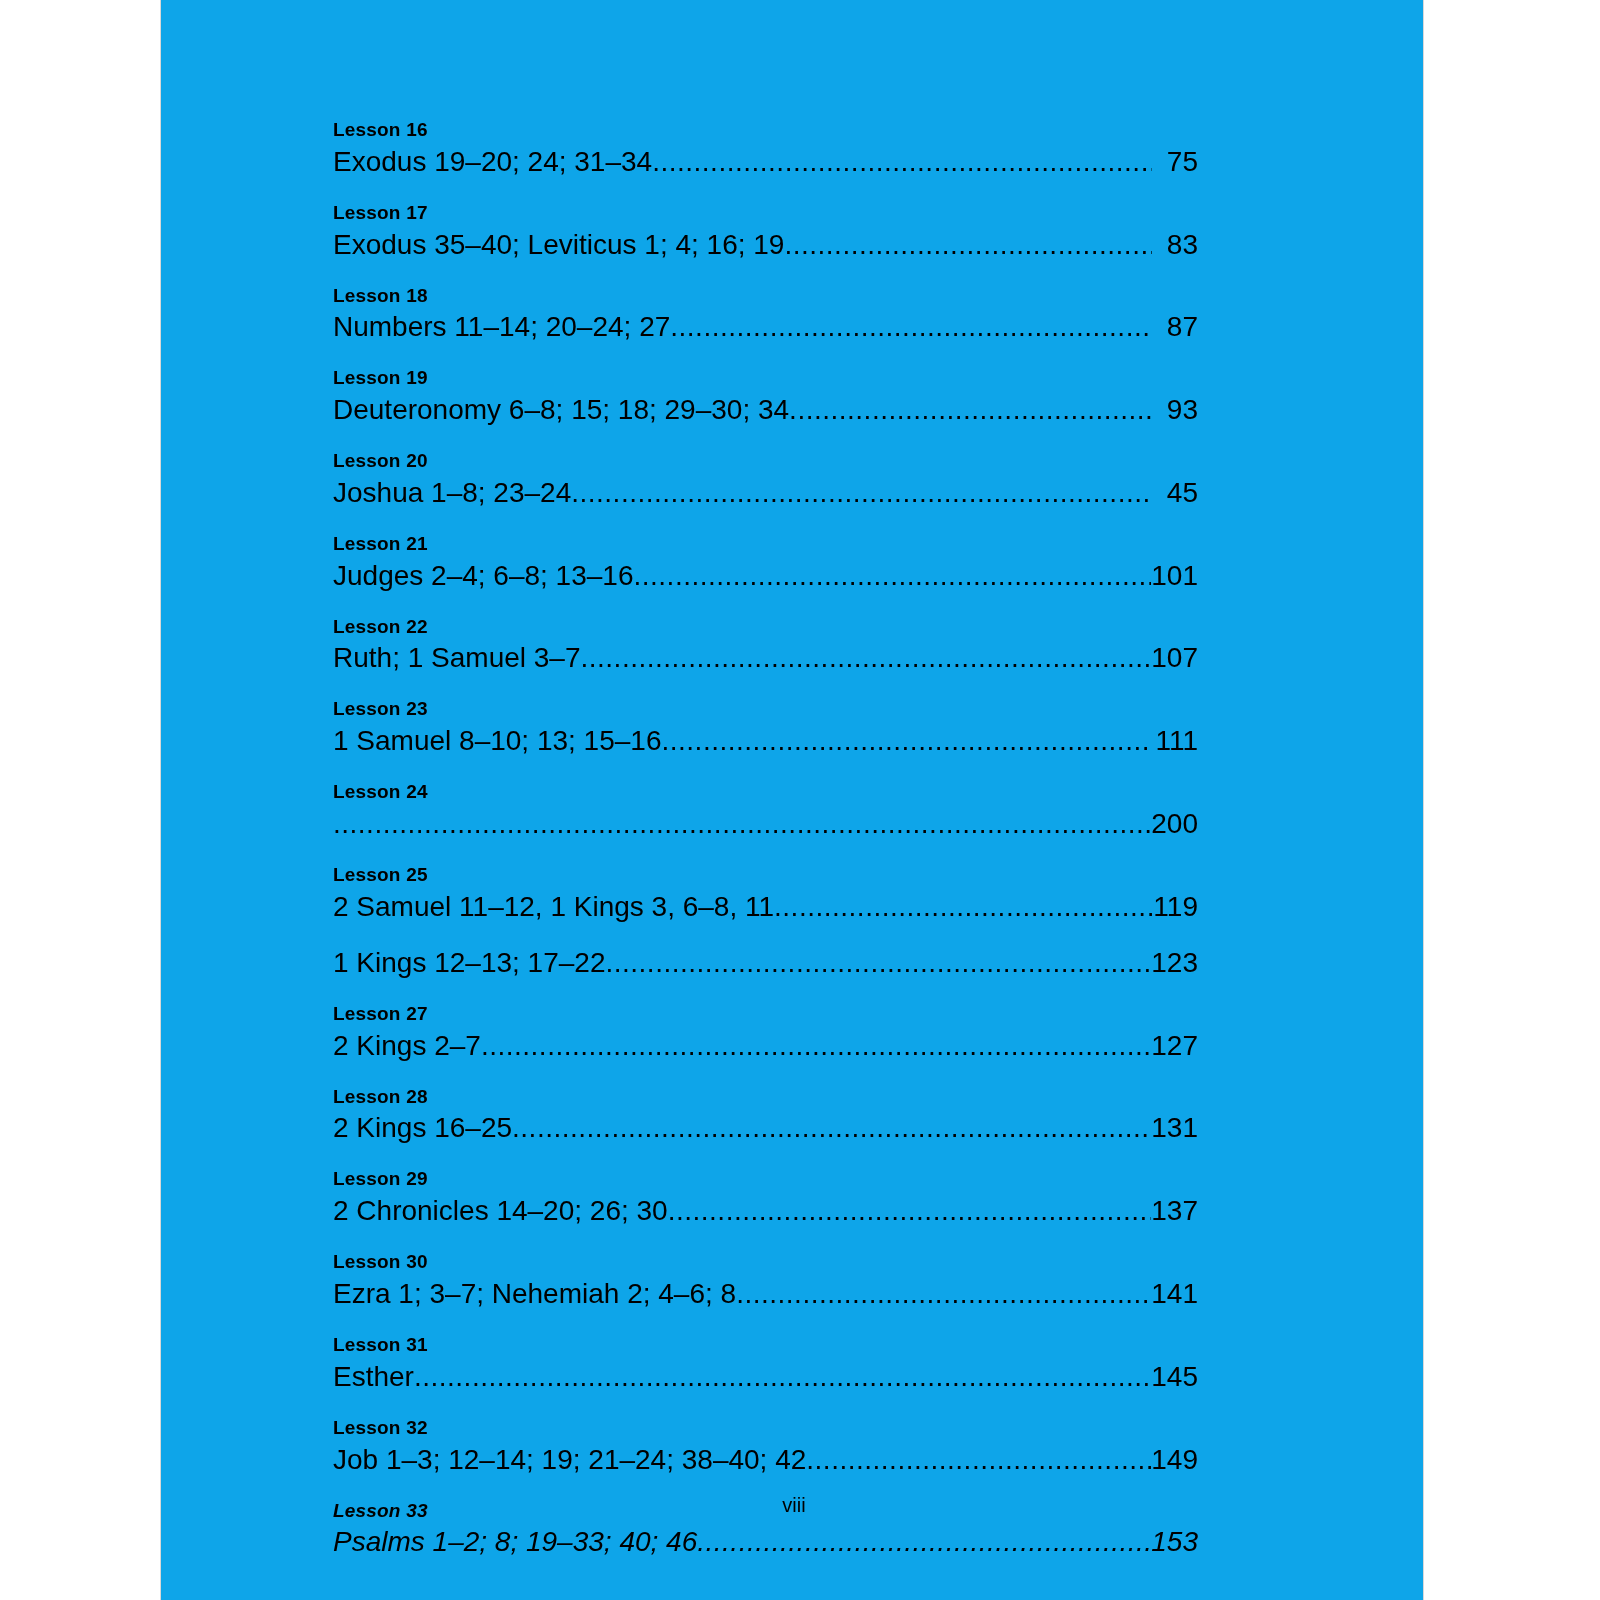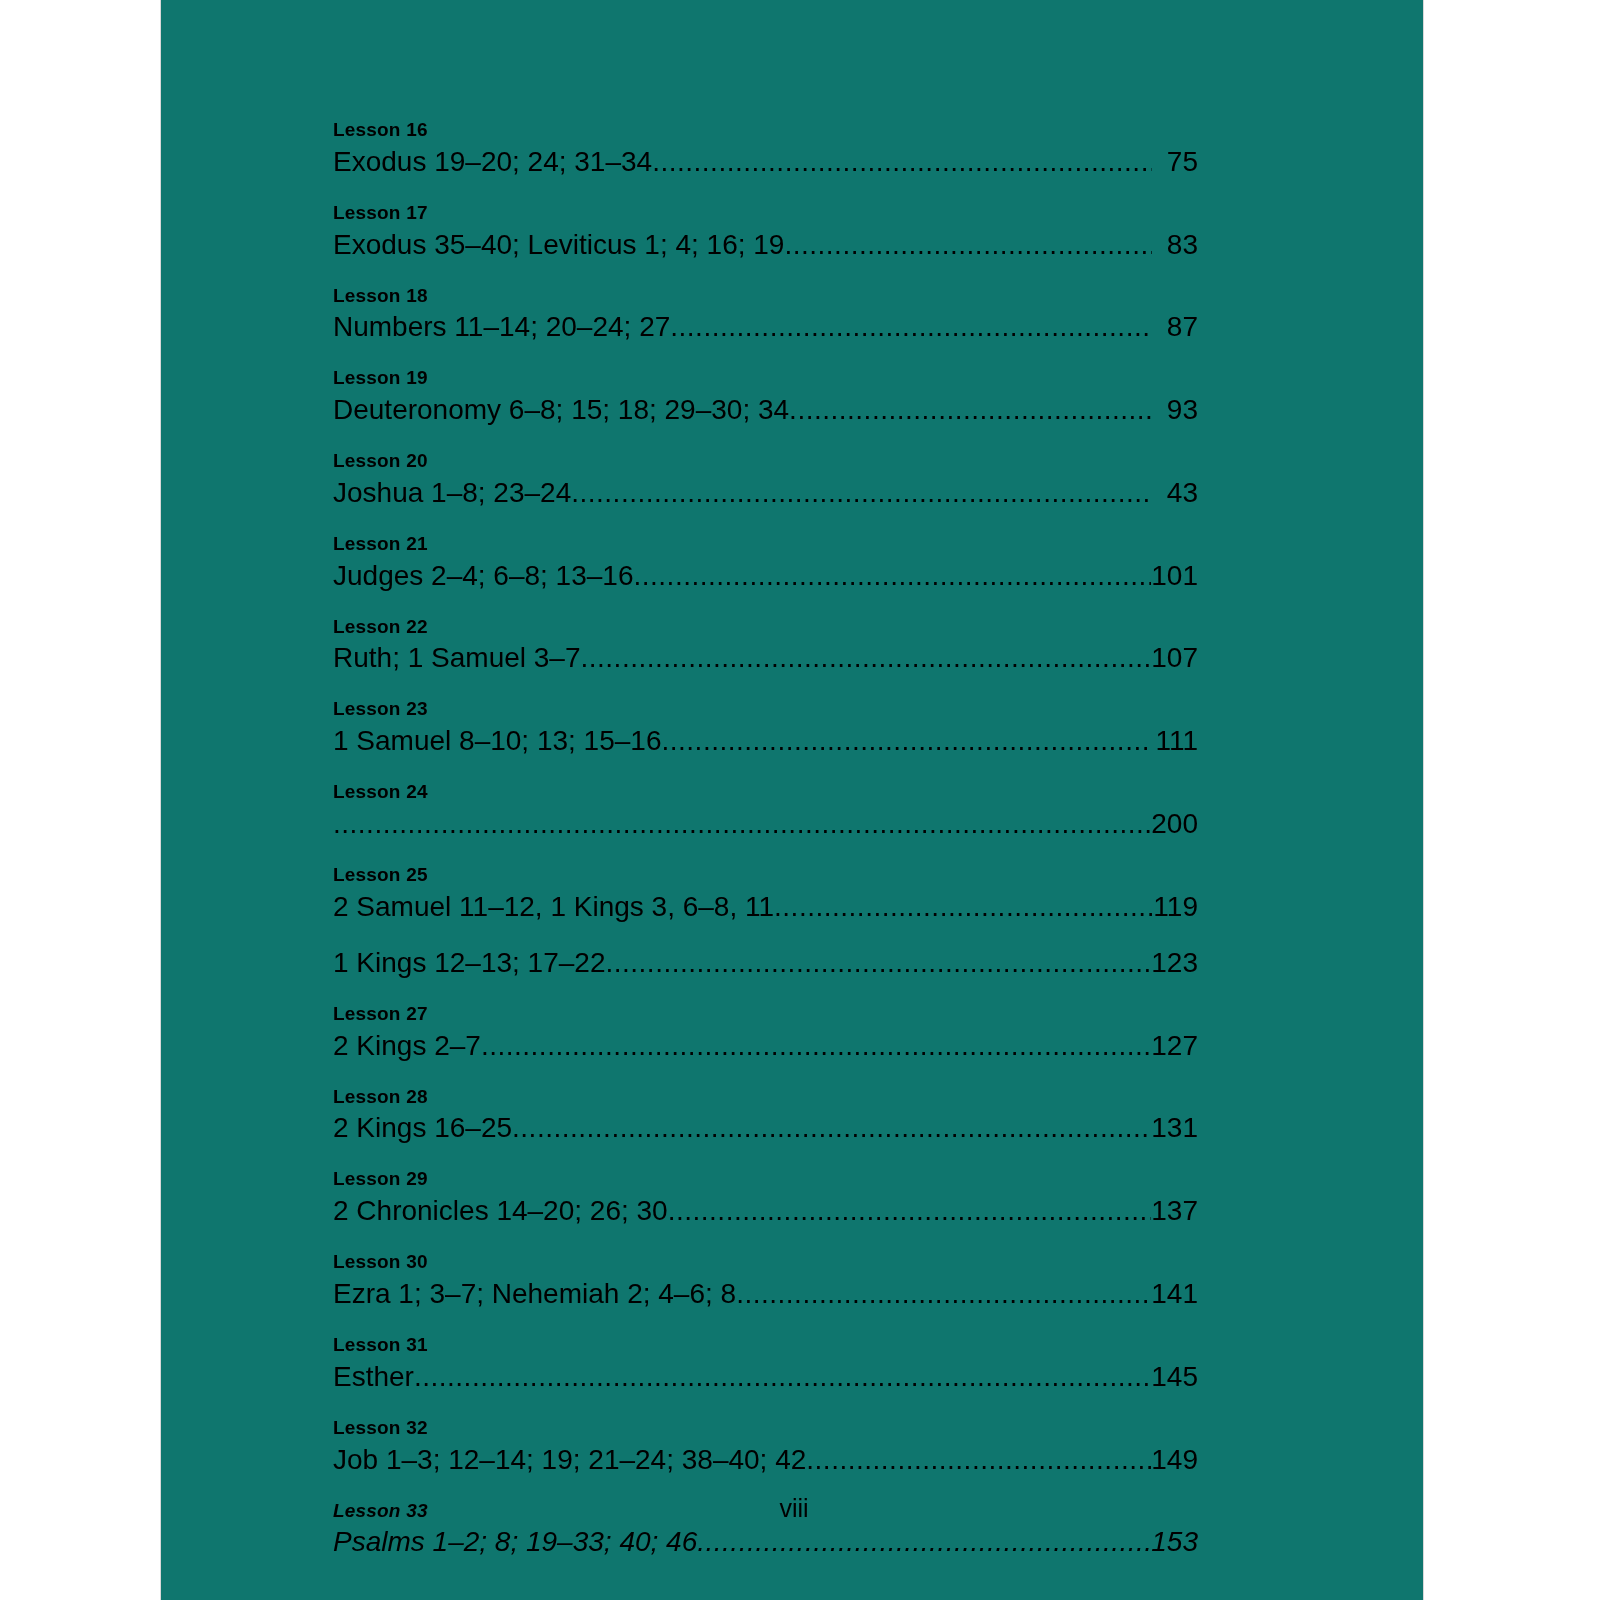--- a/index.html
+++ b/index.html
@@ -25,21 +25,21 @@
   }
   .page-rule.left { left: 160px; }
   .page-rule.right { right: 176px; }
 
   .page {
     position: absolute;
     left: 161px;
     right: 177px;
     top: 0;
     bottom: 0;
-    background: #0f766e;
+    background: #0ea5e9;
   }
 
   .toc {
     position: absolute;
     left: 172px;   
     top: 118px;
     width: 865px;  
   }
 
   .entry {
@@ -79,21 +79,21 @@
     text-align: right;
     min-width: 46px;
   }
 
   .folio {
     position: absolute;
     left: 4px;
     right: 0;
     top: 1494px;
     text-align: center;
-    font-size: 25px;
+    font-size: 20px;
   }
 </style>
 </head>
 <body>
 
 <div class="page-rule left"></div>
 <div class="page-rule right"></div>
 
 <div class="page">
   <div class="toc" id="toc-list">
@@ -127,21 +127,21 @@
           <span class="entry-title">Deuteronomy 6–8; 15; 18; 29–30; 34</span>
           <span class="dots">............................................................................................................................................................................................................................</span>
           <span class="page-num">93</span>
         </div>
       </div>
       <div class="entry">
         <div class="lesson-label">Lesson 20</div>
         <div class="entry-line">
           <span class="entry-title">Joshua 1–8; 23–24</span>
           <span class="dots">............................................................................................................................................................................................................................</span>
-          <span class="page-num">43</span>
+          <span class="page-num">45</span>
         </div>
       </div>
       <div class="entry">
         <div class="lesson-label">Lesson 21</div>
         <div class="entry-line">
           <span class="entry-title">Judges 2–4; 6–8; 13–16</span>
           <span class="dots">............................................................................................................................................................................................................................</span>
           <span class="page-num">101</span>
         </div>
       </div>

